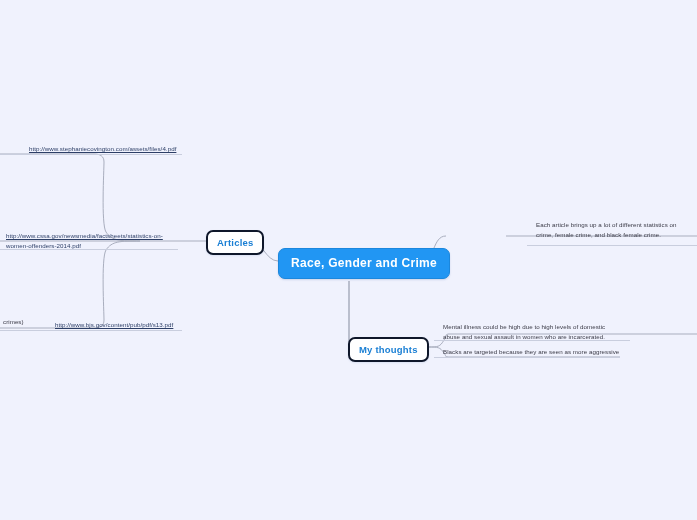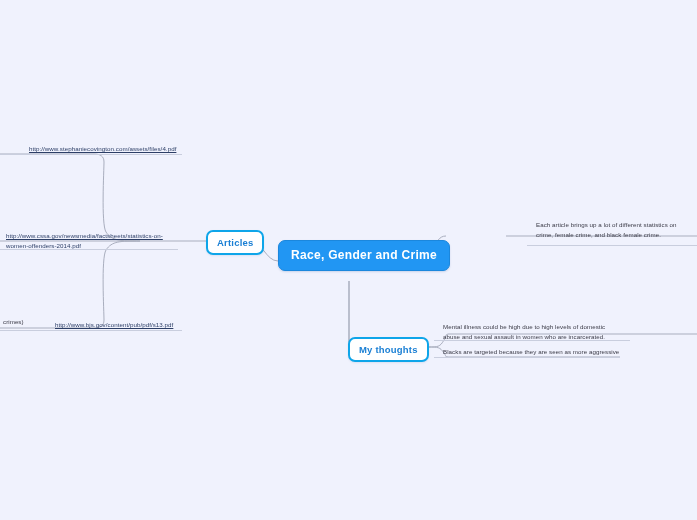--- a/index.html
+++ b/index.html
@@ -45,21 +45,21 @@
     font-weight: bold;
     letter-spacing: 0.3px;
     padding: 7px 12px 8px 12px;
     text-align: center;
     box-shadow: 0 1px 2px rgba(30,80,150,0.18);
   }
 
   
   .branch-node {
     background: #ffffff;
-    border: 2px solid #0ea5e9;
+    border: 2px solid #0f172a;
     border-radius: 7px;
     color: #1a7fd4;
     font-size: 9.5px;
     font-weight: bold;
     letter-spacing: 0.2px;
     padding: 5px 9px 5px 9px;
     text-align: center;
     box-shadow: 0 1px 2px rgba(30,80,150,0.10);
   }
 
@@ -106,21 +106,21 @@
     <path d="M140,241 L0,241" fill="none" stroke="#a9aebe" stroke-width="1"></path>
     <path d="M140,241 C120,241 112,241 106,250 C101,258 104,312 104,320 C104,326 100,328 94,328 L0,328" fill="none" stroke="#a9aebe" stroke-width="1"></path>
 
     <path d="M506,236 L697,236" fill="none" stroke="#a9aebe" stroke-width="1"></path>
 
     <path d="M414,347 L428,347" fill="none" stroke="#a9aebe" stroke-width="1"></path>
     <path d="M428,347 C438,347 440,347 444,340 C448,333 444,336 448,334 L697,334" fill="none" stroke="#a9aebe" stroke-width="1"></path>
     <path d="M428,347 C438,347 440,347 444,353 C447,357 444,356 448,357 L620,357" fill="none" stroke="#a9aebe" stroke-width="1"></path>
   </svg>
 
-  <div class="node root-node" style="left:278px; top:240px;">
+  <div class="node root-node" style="left:278px; top:248px;">
     <span>Race, Gender and Crime</span>
   </div>
 
   <div class="node branch-node" style="left:206px; top:230px;">
     <span>Articles</span>
   </div>
 
 
   <div class="node branch-node" style="left:348px; top:337px;">
     <span>My thoughts</span>

